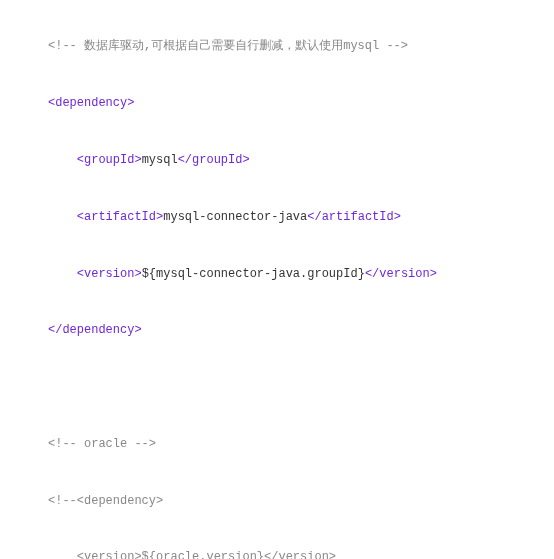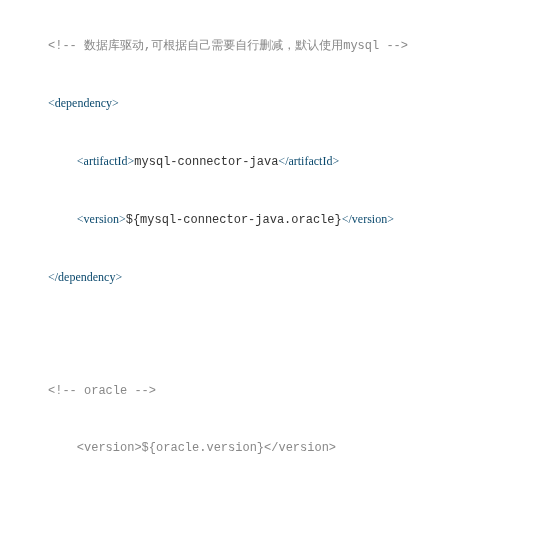--- a/index.html
+++ b/index.html
@@ -11,35 +11,37 @@
     line-height: 1.7;
     color: #333;
     width: 554px;
   }
   .code-block {
     padding: 8px 0 8px 40px;
     white-space: pre;
   }
   .line { margin: 8px; }
   .xml-comment { color: #888; }
-  .xml-tag { color: #0c4a6e; font-family: Liberation Serif, serif; }
+  .xml-tag { color: #6d28d9; }
   .xml-text { color: #333; }
   .commented-block { color: #888; }
 </style>
 </head>
 <body>
 
 <div class="code-block">
 <div class="line"><span class="xml-comment">&lt;!-- 数据库驱动,可根据自己需要自行删减，默认使用mysql --&gt;</span></div>
 <div class="line"><span class="xml-tag">&lt;dependency&gt;</span></div>
+<div class="line">    <span class="xml-tag">&lt;groupId&gt;</span><span class="xml-text">mysql</span><span class="xml-tag">&lt;/groupId&gt;</span></div>
 <div class="line">    <span class="xml-tag">&lt;artifactId&gt;</span><span class="xml-text">mysql-connector-java</span><span class="xml-tag">&lt;/artifactId&gt;</span></div>
-<div class="line">    <span class="xml-tag">&lt;version&gt;</span><span class="xml-text">${mysql-connector-java.oracle}</span><span class="xml-tag">&lt;/version&gt;</span></div>
+<div class="line">    <span class="xml-tag">&lt;version&gt;</span><span class="xml-text">${mysql-connector-java.groupId}</span><span class="xml-tag">&lt;/version&gt;</span></div>
 <div class="line"><span class="xml-tag">&lt;/dependency&gt;</span></div>
 <div class="line"> </div>
 <div class="line"><span class="xml-comment">&lt;!-- oracle --&gt;</span></div>
+<div class="line"><span class="commented-block">&lt;!--&lt;dependency&gt;</span></div>
 <div class="line">    <span class="commented-block">&lt;version&gt;${oracle.version}&lt;/version&gt;</span></div>
 <div class="line"> </div>
 
 
 
 
 
 
 </div>
 

